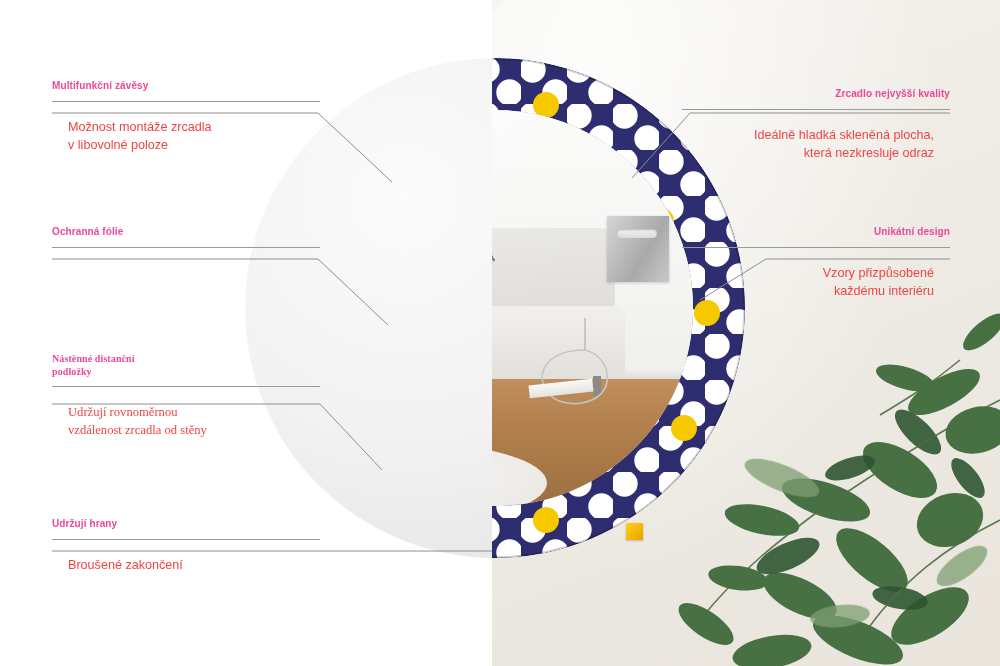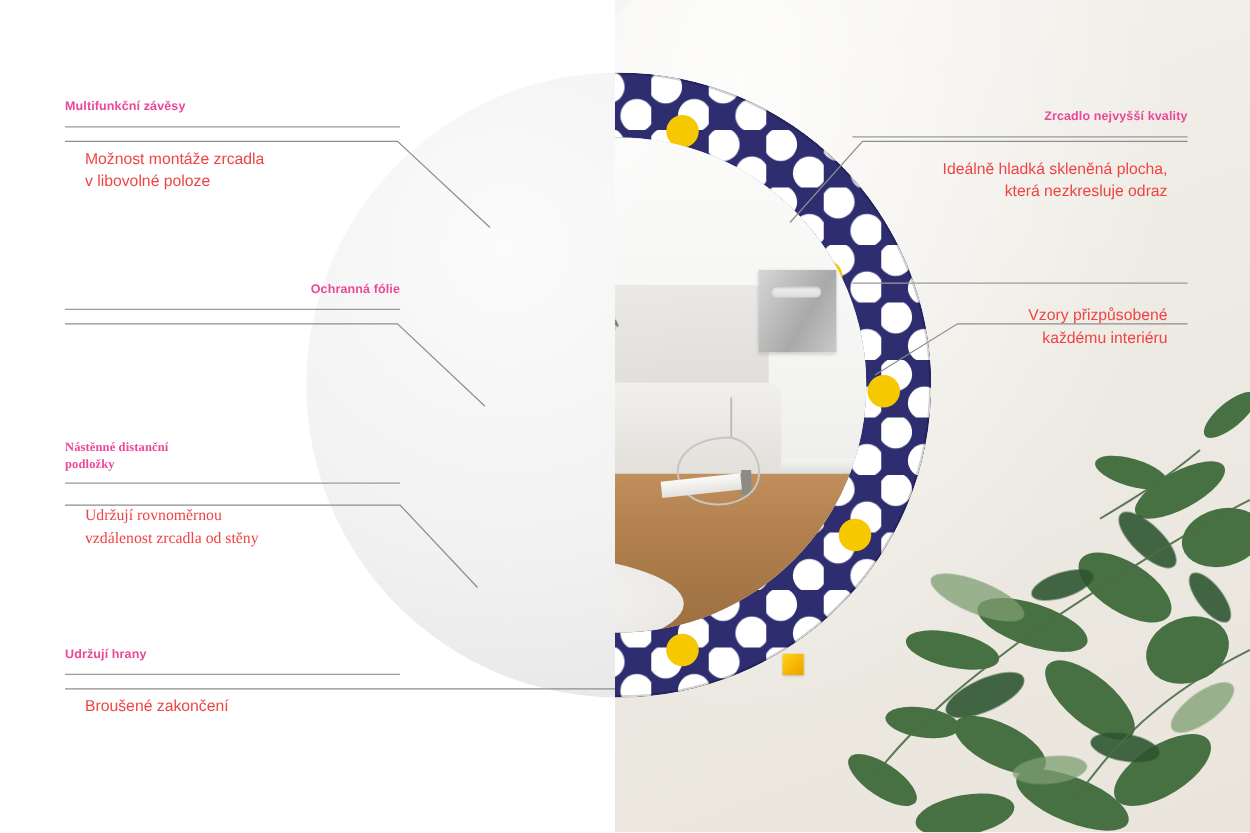--- a/index.html
+++ b/index.html
@@ -325,21 +325,21 @@
     </g>
   </svg>
 
   <div class="callout" style="left:52px; top:80px; width:268px;">
     <h3>Multifunkční závěsy</h3>
     <div class="rule"></div>
     <p>Možnost montáže zrcadla
 v libovolné poloze</p>
   </div>
 
-  <div class="callout" style="left:52px; top:226px; width:268px;text-align:right;">
+  <div class="callout" style="left:52px; top:226px; width:268px;">
     <h3>Ochranná fólie</h3>
     <div class="rule"></div>
   </div>
 
   <div class="callout" style="left:52px; top:353px; width:268px;font-family:Liberation Serif, serif;">
     <h3 style="white-space:pre-line;">Nástěnné distanční
 podložky</h3>
     <div class="rule"></div>
     <p>Udržují rovnoměrnou
 vzdálenost zrcadla od stěny</p>
@@ -352,18 +352,19 @@
   </div>
 
   <div class="callout right" style="left:682px; top:88px; width:268px;">
     <h3>Zrcadlo nejvyšší kvality</h3>
     <div class="rule"></div>
     <p>Ideálně hladká skleněná plocha,
 která nezkresluje odraz</p>
   </div>
 
   <div class="callout right" style="left:682px; top:226px; width:268px;">
+    <h3>Unikátní design</h3>
     <div class="rule"></div>
     <p>Vzory přizpůsobené
 každému interiéru</p>
   </div>
 
 </div>
 
 </body></html>

